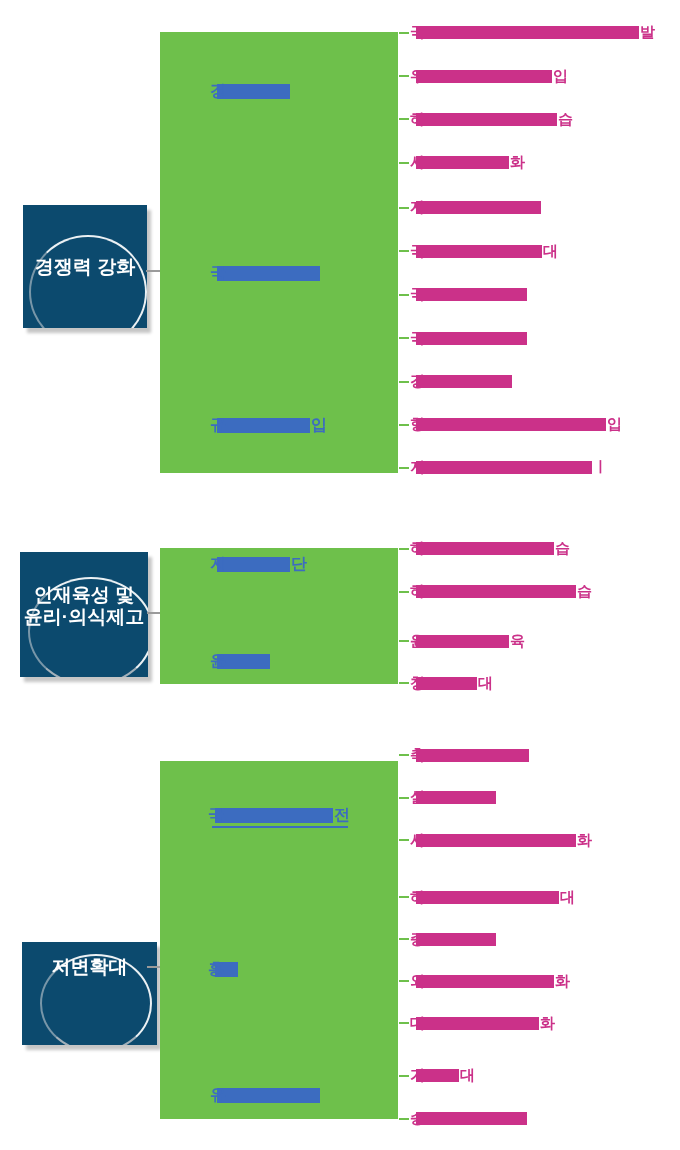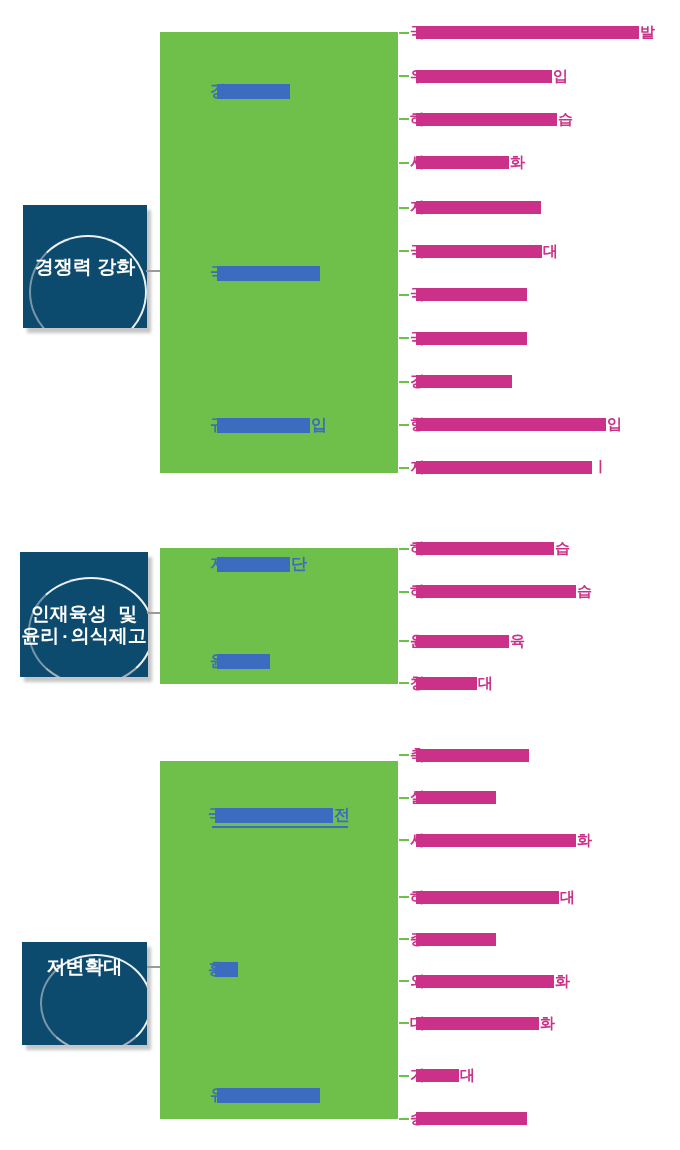--- a/index.html
+++ b/index.html
@@ -128,21 +128,21 @@
       <div class="irow">
         <span class="tick"></span>
         <span class="frag">저</span>
         <span class="ibar" style="width: 176px;"></span>
         <span class="endc">ㅣ</span>
       </div>
     </div>
 
   <div class="side-box" style="left:20px;top:552px;width:128px;height:125px;">
     <div class="circle" style="left:8px;top:25px;width:122px;height:105px;"></div>
-    <div class="side-title" style="top:52px;font-family:Liberation Mono, monospace;">인재육성 및
+    <div class="side-title" style="top:32px;">인재육성 및
 윤리·의식제고</div>
   </div>
   <div class="conn" style="left:147px;top:612px;width:14px;"></div>
   <div class="panel" style="left:160px;top:548px;width:238px;height:136px;"></div>
   <div class="glabel" style="left:210px;top:556px;">
       <span class="frag">지</span>
       <span class="lbar" style="width: 73px;"></span>
       <span class="endc">단</span>
     </div>
   <div class="glabel" style="left:210px;top:653px;">
@@ -171,21 +171,21 @@
         <span class="endc">육</span>
       </div>
       <div class="irow">
         <span class="tick"></span>
         <span class="frag">청</span>
         <span class="ibar" style="width: 61px;"></span>
         <span class="endc">대</span>
       </div>
     </div>
 
-  <div class="side-box" style="left:22px;top:942px;width:125px;height:103px;">
+  <div class="side-box" style="left:22px;top:942px;width:135px;height:103px;">
     <div class="circle" style="left:18px;top:12px;width:108px;height:95px;"></div>
     <div class="side-title" style="top:14px;">저변확대</div>
   </div>
   <div class="conn" style="left:147px;top:966px;width:14px;"></div>
   <div class="panel" style="left:160px;top:761px;width:238px;height:358px;"></div>
   <div class="glabel u" style="left:208px;top:807px;">
       <span class="frag">국</span>
       <span class="lbar" style="width: 118px;"></span>
       <span class="endc">전</span>
     </div>

